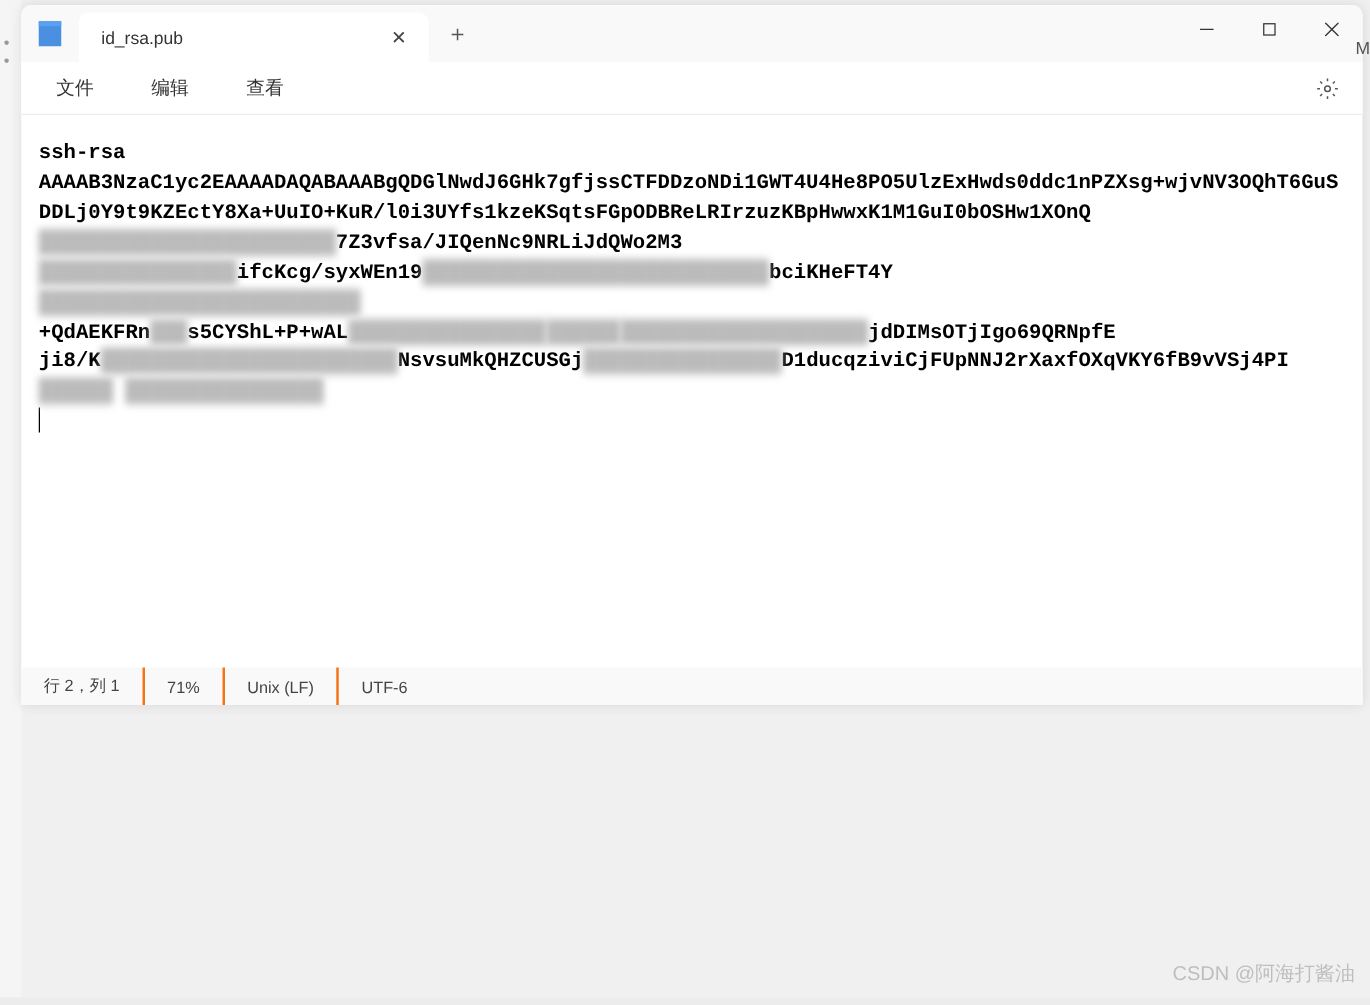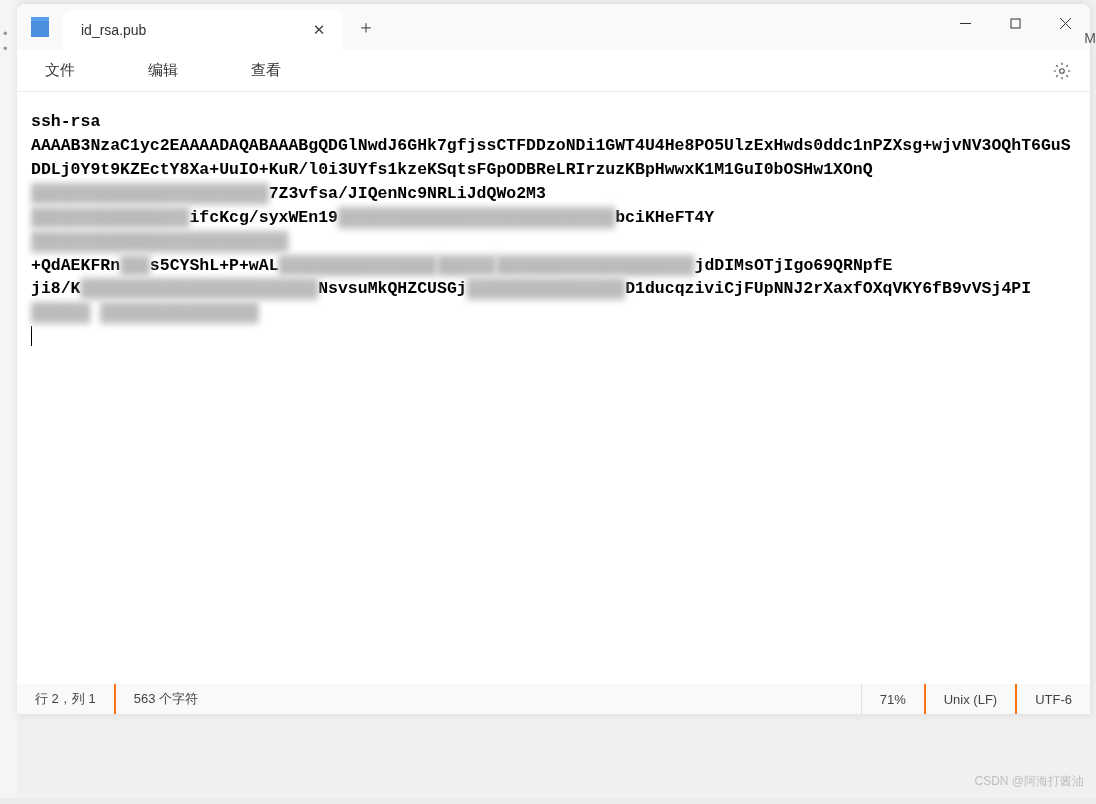--- a/index.html
+++ b/index.html
@@ -13,21 +13,21 @@
       overflow: hidden;
       width: 1096px;
       height: 804px;
       position: relative;
     }
     .window {
       position: absolute;
       left: 17px;
       top: 4px;
       width: 1073px;
-      height: 710px;
+      height: 560px;
       background: #ffffff;
       display: flex;
       flex-direction: column;
       border-radius: 8px 8px 0 0;
       box-shadow: 0 0 10px rgba(0,0,0,0.1);
     }
     .titlebar {
       height: 46px;
       display: flex;
       align-items: stretch;
@@ -100,21 +100,20 @@
       width: 11px;
       height: 11px;
     }
     .menubar {
       height: 42px;
       display: flex;
       align-items: center;
       padding: 0 10px;
       background: #ffffff;
       border-bottom: 1px solid #eee;
-      gap: 27px;
     }
     .menu-item {
       padding: 6px 18px;
       font-size: 15px;
       color: #333;
       cursor: pointer;
       margin-right: 10px;
     }
     .menubar-spacer {
       flex: 1;
@@ -177,21 +176,21 @@
       flex: 1;
       border-right: 1px solid #e0e0e0;
     }
     .status-item:last-child {
       border-right: none;
     }
     .watermark {
       position: absolute;
       right: 12px;
       bottom: 14px;
-      font-size: 12px;
+      font-size: 16px;
       color: rgba(150,150,150,0.55);
       pointer-events: none;
       font-family: "Microsoft YaHei", sans-serif;
       margin-top: 38px;
     }
     .left-edge {
       position: absolute;
       left: 0;
       top: 0;
       width: 17px;
@@ -280,21 +279,20 @@
 <span class="blur-block">████████████████</span><span>ifcKcg/syxWEn19</span><span class="blur-block">████████████████████████████</span><span>bciKHeFT4Y</span>
 <span class="blur-block">██████████████████████████</span>
 <span>+QdAEKFRn</span><span class="blur-block">███</span><span>s5CYShL+P+wAL</span><span class="blur-block">████████████████</span><span class="blur-block">██████</span><span class="blur-block">████████████████████</span><span>jdDIMsOTjIgo69QRNpfE</span>
 <span>ji8/K</span><span class="blur-block">████████████████████████</span><span>NsvsuMkQHZCUSGj</span><span class="blur-block">████████████████</span><span>D1ducqziviCjFUpNNJ2rXaxfOXqVKY6fB9vVSj4PI</span>
 <span class="blur-block">██████</span> <span class="blur-block">████████████████</span>
 <span class="cursor"></span></div>
   </div>
 
   <div class="statusbar">
     <div class="status-item">行 2，列 1</div>
-    <div class="status-item wide">563 个字符</div>
     <div class="status-item">71%</div>
     <div class="status-item">Unix (LF)</div>
     <div class="status-item">UTF-6</div>
   </div>
 </div>
 
 <div class="right-edge">M</div>
 <div class="watermark">CSDN @阿海打酱油</div>
 
 </body></html>

